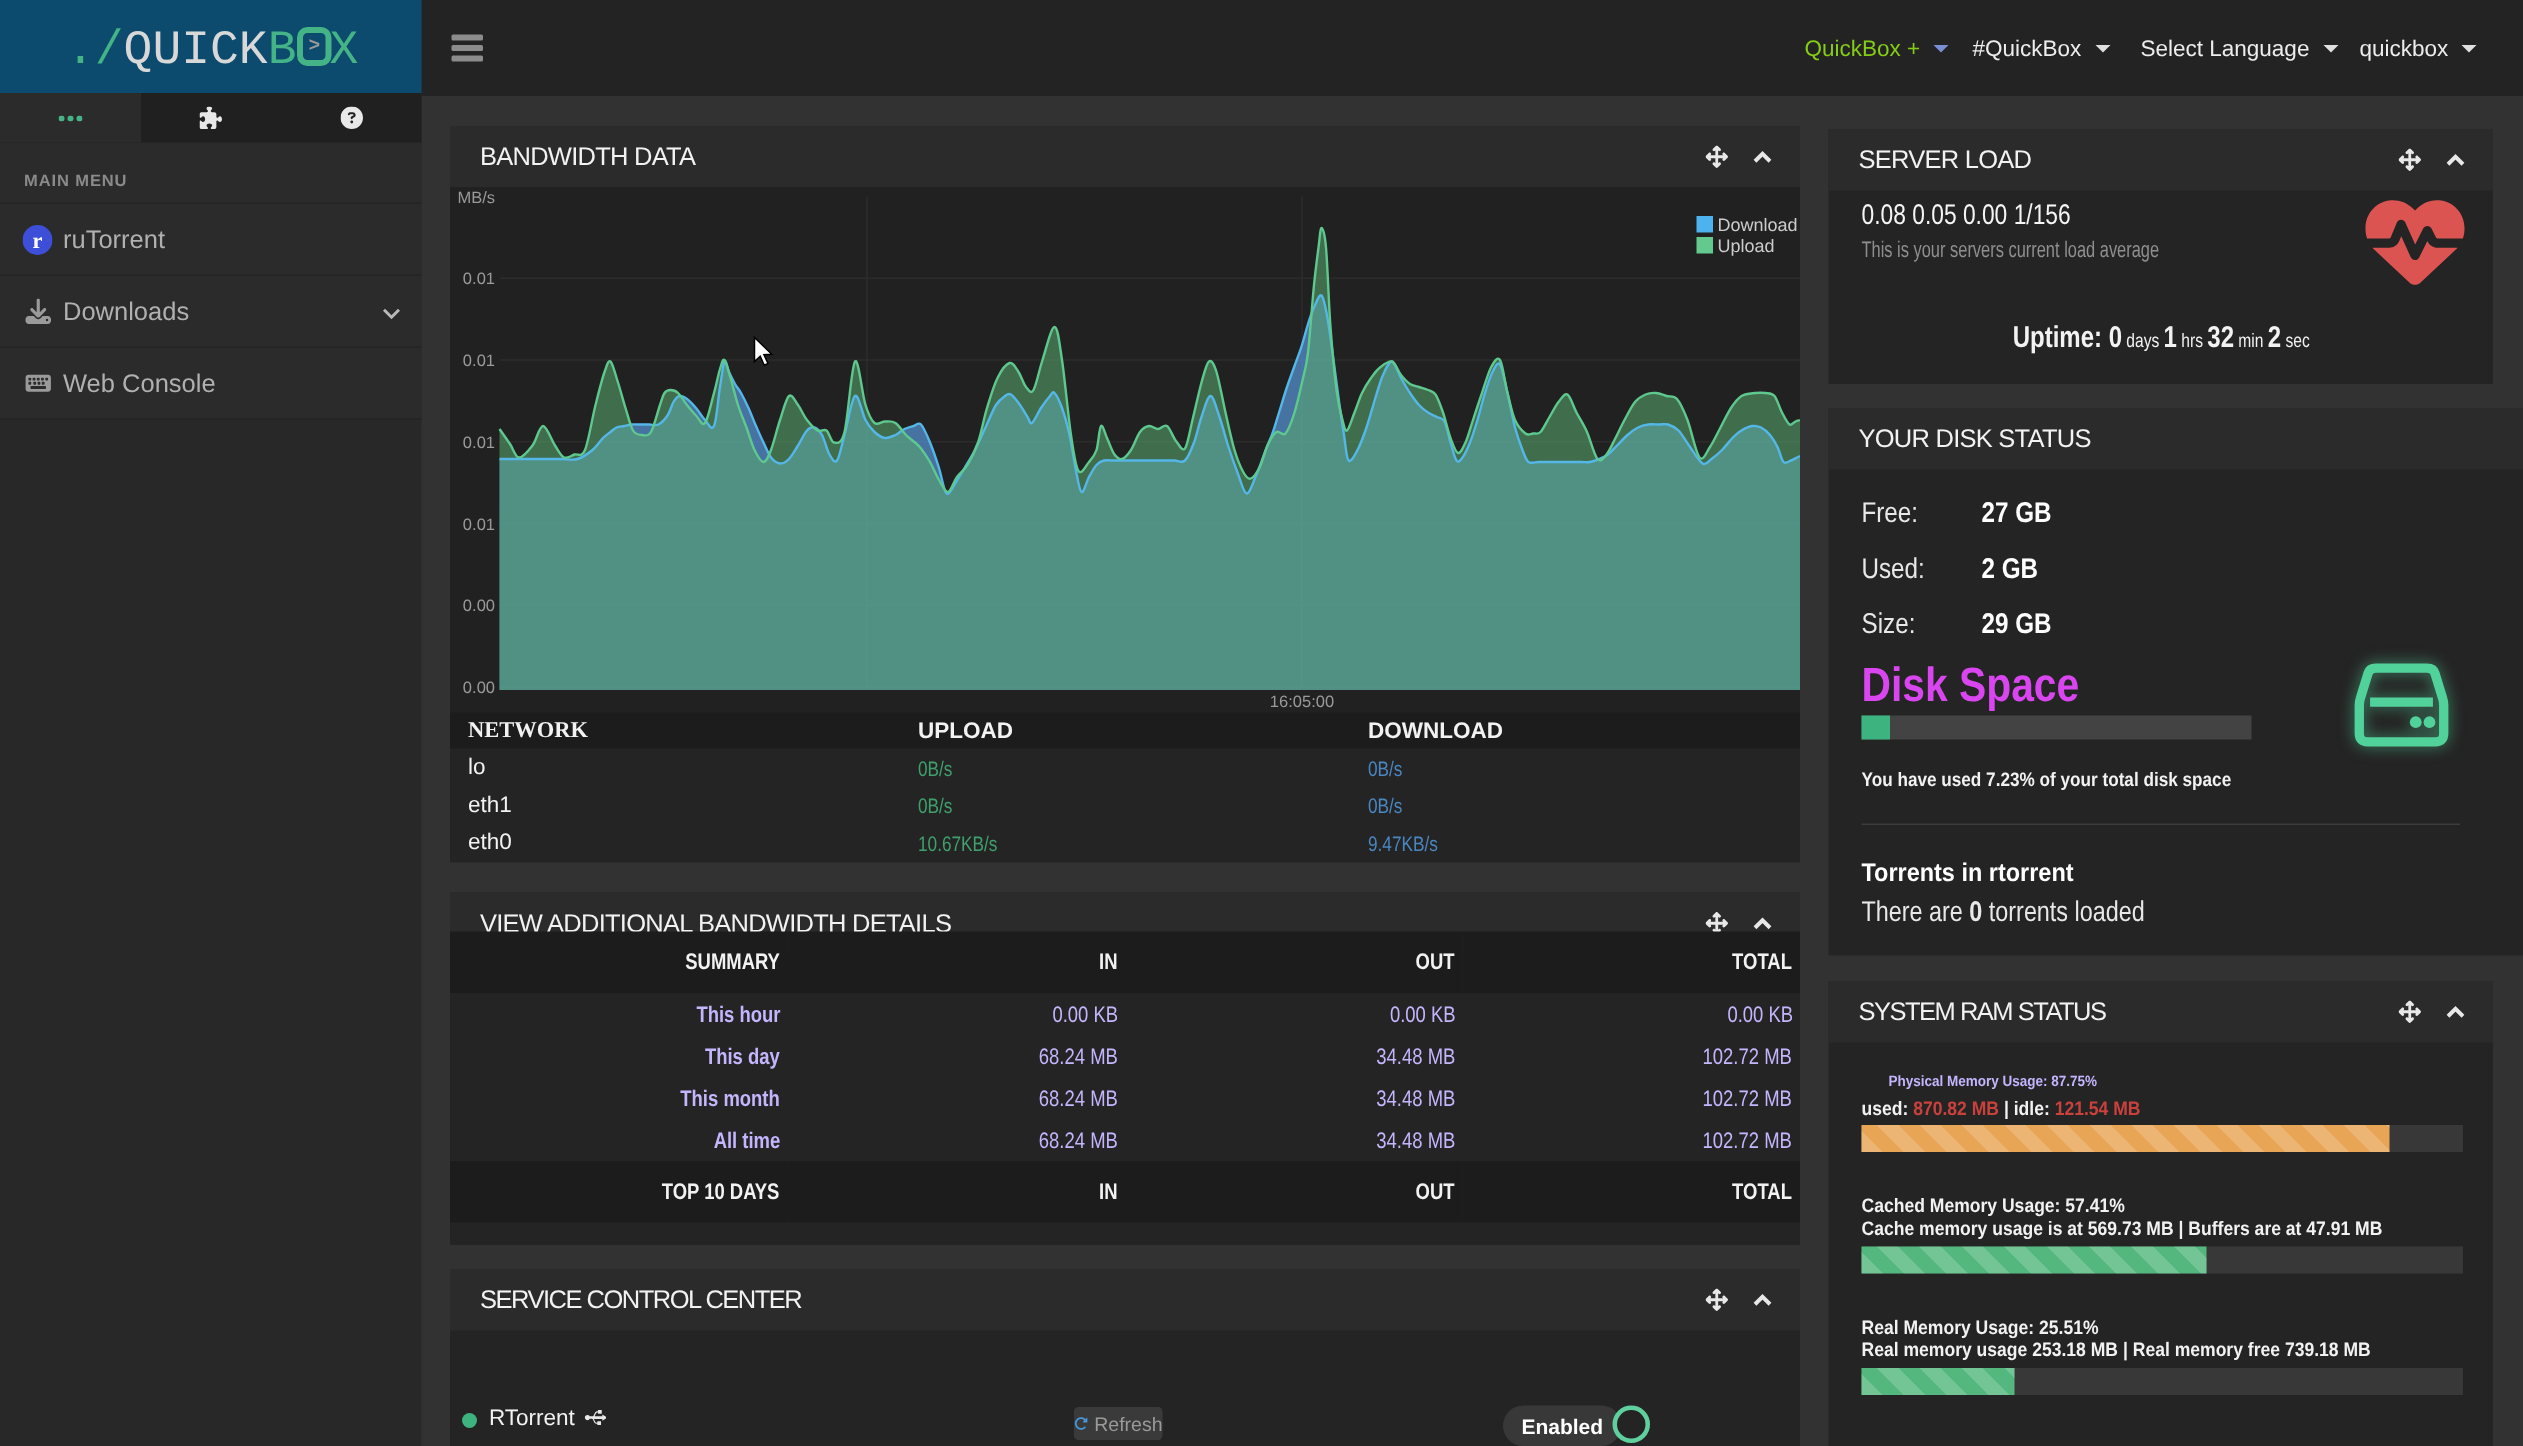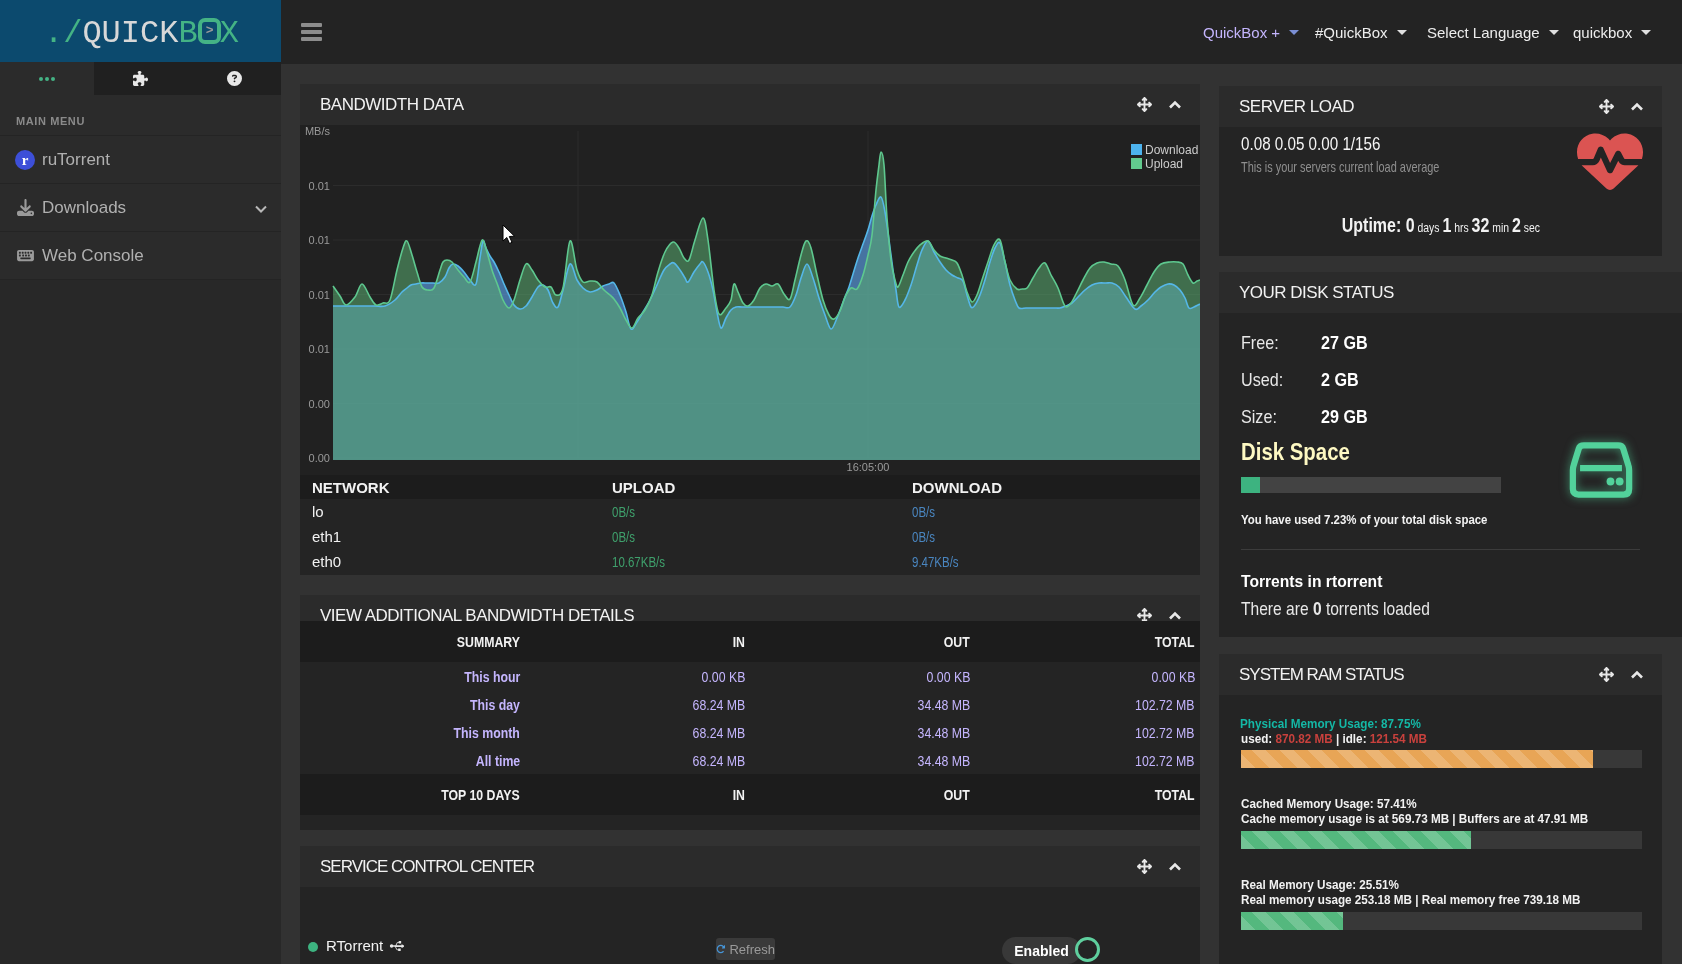--- a/index.html
+++ b/index.html
@@ -6,21 +6,21 @@
 html,body { width:1682px; height:964px; overflow:hidden; background:#323232; font-family:"Liberation Sans",sans-serif; }
 #app { position:relative; width:1682px; height:964px; }
 .abs { position:absolute; }
 
 
 #topbar { left:281px; top:0; right:0; height:64px; background:#232323; }
 #hamb { left:301px; top:23px; width:21px; height:17px; }
 #hamb div { height:4px; background:#8c8c8c; margin-bottom:3px; border-radius:1px; }
 .navitem { color:#ededed; font-size:15px; top:0; height:64px; display:flex; align-items:center; }
 .navitem .caret { display:inline-block; margin-left:9px; width:0; height:0; border-left:5px solid transparent; border-right:5px solid transparent; border-top:5px solid #e0e0e0; }
-.navitem.blue { color:#c4b5fd; }
+.navitem.blue { color:#84cc16; }
 .navitem.blue .caret{ border-top-color:#7b8fd4; }
 
 
 #sidebar { left:0; top:0; width:281px; height:964px; background:#282828; }
 #logo { position:absolute; left:0; top:0; width:281px; height:62px; background:#0c4a6e; }
 #logotext { position:absolute; left:44px; top:15px; font-family:"Liberation Mono",monospace; font-size:32px; font-weight:normal; color:#d8d8d8; white-space:nowrap; }
 #logotext .g { color:#44b385; }
 #obox { display:inline-block; position:relative; width:23px; height:26px; border:4px solid #44b385; border-radius:7px; vertical-align:-2px; margin:0 -1px 0 0; }
 #obox span { position:absolute; left:4px; top:1px; font-size:13px; color:#9a9a9a; font-weight:bold; }
 #tabs { position:absolute; left:0; top:62px; width:281px; height:33px; background:#202020; display:flex; }
@@ -171,21 +171,21 @@
 <text x="845" y="29" fill="#cccccc" font-size="12" font-family="Liberation Sans">Download</text>
 <rect x="831" y="33" width="11" height="11" fill="#62ca8e"></rect>
 <text x="845" y="43" fill="#cccccc" font-size="12" font-family="Liberation Sans">Upload</text>
 <text x="568" y="346" fill="#9a9a9a" font-size="11" text-anchor="middle" font-family="Liberation Sans">16:05:00</text>
 <path transform="translate(203,100)" d="M0 0 L0 16 L3.8 12.5 L6.5 18.5 L9 17.3 L6.3 11.5 L11.5 11.2 Z" fill="#ffffff" stroke="#000000" stroke-width="1"></path>
 </svg>
       </div>
     <table class="bw" style="position:absolute; left:0; top:391px;">
       <tbody>
           <tr>
-            <th style="width:300px;">NETWORK</th>
+            <th style="width:300px;font-family:Liberation Serif, serif;">NETWORK</th>
             <th style="width:300px;">UPLOAD</th>
             <th>DOWNLOAD</th>
           </tr>
       <tr>
             <td>lo</td>
             <td class="up"><span class="cxl">0B/s</span></td>
             <td class="down"><span class="cxl">0B/s</span></td>
           </tr>
       <tr>
             <td>eth1</td>
@@ -310,21 +310,21 @@
             <path d="M278.6 9.4c-12.5-12.5-32.8-12.5-45.3 0l-64 64c-12.5 12.5-12.5 32.8 0 45.3s32.8 12.5 45.3 0L224 109.3V224H109.3l9.4-9.4c12.5-12.5 12.5-32.8 0-45.3s-32.8-12.5-45.3 0l-64 64c-12.5 12.5-12.5 32.8 0 45.3l64 64c12.5 12.5 32.8 12.5 45.3 0s12.5-32.8 0-45.3l-9.4-9.4H224V402.7l-9.4-9.4c-12.5-12.5-32.8-12.5-45.3 0s-12.5 32.8 0 45.3l64 64c12.5 12.5 32.8 12.5 45.3 0l64-64c12.5-12.5 12.5-32.8 0-45.3s-32.8-12.5-45.3 0l-9.4 9.4V288H402.7l-9.4 9.4c-12.5 12.5-12.5 32.8 0 45.3s32.8 12.5 45.3 0l64-64c12.5-12.5 12.5-32.8 0-45.3l-64-64c-12.5-12.5-32.8-12.5-45.3 0s-12.5 32.8 0 45.3l9.4 9.4H288V109.3l9.4 9.4c12.5 12.5 32.8 12.5 45.3 0s12.5-32.8 0-45.3l-64-64z"></path>
           </svg>
         <svg width="14" height="14" viewBox="0 0 14 14">
             <path d="M2 9.5 L7 4.5 L12 9.5" stroke="#e8e8e8" stroke-width="2.6" fill="none"></path>
           </svg>
       </div>
     </div>
     <div class="abs kv" style="left:22px; top:60px;"><span class="cxl" style="transform:scaleX(0.85);width:80px;">Free:</span><b class="cxl" style="transform:scaleX(0.85);">27 GB</b></div>
     <div class="abs kv" style="left:22px; top:97px;"><span class="cxl" style="transform:scaleX(0.85);width:80px;">Used:</span><b class="cxl" style="transform:scaleX(0.85);">2 GB</b></div>
     <div class="abs kv" style="left:22px; top:134px;"><span class="cxl" style="transform:scaleX(0.85);width:80px;">Size:</span><b class="cxl" style="transform:scaleX(0.85);">29 GB</b></div>
-    <div class="abs" style="left:22px; top:166px; font-size:24px; font-weight:bold; color:#fef9c3;"><span class="cxl" style="transform:scaleX(0.85);">Disk Space</span></div>
+    <div class="abs" style="left:22px; top:166px; font-size:32px; font-weight:bold; color:#d946ef;"><span class="cxl" style="transform:scaleX(0.85);">Disk Space</span></div>
     <div class="abs" style="left:22px; top:205px; width:260px; height:16px; background:#434343;">
       <div style="width:19px; height:16px; background:#3db380;"></div>
     </div>
     <div class="abs" style="left:22px; top:240px; font-size:13px; font-weight:bold; color:#f2f2f2;"><span class="cxl" style="transform:scaleX(0.88);">You have used 7.23% of your total disk space</span></div>
     <div class="abs" style="left:342px; top:163px;">
       <svg width="80" height="72" viewBox="0 0 24 22" style="filter:drop-shadow(0 0 5px rgba(82,210,155,0.6));">
           <path d="M6.8 3.2 L17.2 3.2 Q18.5 3.2 18.8 4.2 L20.4 9.4 Q20.6 10 20.6 10.8 L20.6 16.5 Q20.6 18.2 18.9 18.2 L5.1 18.2 Q3.4 18.2 3.4 16.5 L3.4 10.8 Q3.4 10 3.6 9.4 L5.2 4.2 Q5.5 3.2 6.8 3.2 Z M5.6 10.1 L18.4 10.1" fill="none" stroke="#52d29b" stroke-width="1.9" stroke-linejoin="round"></path>
           <circle cx="14.9" cy="14.2" r="1.2" fill="#52d29b"></circle>
           <circle cx="17.7" cy="14.2" r="1.2" fill="#52d29b"></circle>
         </svg>
@@ -338,21 +338,21 @@
     <div class="phead" style="letter-spacing:-1px;">SYSTEM RAM STATUS
       <div class="picons">
         <svg width="15" height="15" viewBox="0 0 512 512" fill="#e8e8e8">
             <path d="M278.6 9.4c-12.5-12.5-32.8-12.5-45.3 0l-64 64c-12.5 12.5-12.5 32.8 0 45.3s32.8 12.5 45.3 0L224 109.3V224H109.3l9.4-9.4c12.5-12.5 12.5-32.8 0-45.3s-32.8-12.5-45.3 0l-64 64c-12.5 12.5-12.5 32.8 0 45.3l64 64c12.5 12.5 32.8 12.5 45.3 0s12.5-32.8 0-45.3l-9.4-9.4H224V402.7l-9.4-9.4c-12.5-12.5-32.8-12.5-45.3 0s-12.5 32.8 0 45.3l64 64c12.5 12.5 32.8 12.5 45.3 0l64-64c12.5-12.5 12.5-32.8 0-45.3s-32.8-12.5-45.3 0l-9.4 9.4V288H402.7l-9.4 9.4c-12.5 12.5-12.5 32.8 0 45.3s32.8 12.5 45.3 0l64-64c12.5-12.5 12.5-32.8 0-45.3l-64-64c-12.5-12.5-32.8-12.5-45.3 0s-12.5 32.8 0 45.3l9.4 9.4H288V109.3l9.4 9.4c12.5 12.5 32.8 12.5 45.3 0s12.5-32.8 0-45.3l-64-64z"></path>
           </svg>
         <svg width="14" height="14" viewBox="0 0 14 14">
             <path d="M2 9.5 L7 4.5 L12 9.5" stroke="#e8e8e8" stroke-width="2.6" fill="none"></path>
           </svg>
       </div>
     </div>
-    <div class="abs" style="left:21px; top:62px; font-size:13px; font-weight:bold; color:#14b8a6;"><span class="cxl" style="transform:scaleX(0.9);">Physical Memory Usage: 87.75%</span></div>
+    <div class="abs" style="left:40px; top:62px; font-size:10px; font-weight:bold; color:#c4b5fd;"><span class="cxl" style="transform:scaleX(0.9);">Physical Memory Usage: 87.75%</span></div>
     <div class="abs" style="left:22px; top:77px; font-size:13px; font-weight:bold; color:#f2f2f2;"><span class="cxl" style="transform:scaleX(0.9);">used: <span style="color:#c9413d;">870.82 MB</span> | idle: <span style="color:#c9413d;">121.54 MB</span></span></div>
     <div class="abs" style="left:22px; top:96px; width:401px; height:18px; background:#383838;">
       <div class="progress-striped" style="width:352px; height:18px; background-color:#e8a556;"></div>
     </div>
     <div class="abs" style="left:22px; top:142px; font-size:13px; font-weight:bold; color:#f2f2f2;"><span class="cxl" style="transform:scaleX(0.9);">Cached Memory Usage: 57.41%</span></div>
     <div class="abs" style="left:22px; top:157px; font-size:13px; font-weight:bold; color:#f2f2f2;"><span class="cxl" style="transform:scaleX(0.9);">Cache memory usage is at 569.73 MB | Buffers are at 47.91 MB</span></div>
     <div class="abs" style="left:22px; top:177px; width:401px; height:18px; background:#383838;">
       <div class="progress-striped" style="width:230px; height:18px; background-color:#54b87e;"></div>
     </div>
     <div class="abs" style="left:22px; top:223px; font-size:13px; font-weight:bold; color:#f2f2f2;"><span class="cxl" style="transform:scaleX(0.9);">Real Memory Usage: 25.51%</span></div>

